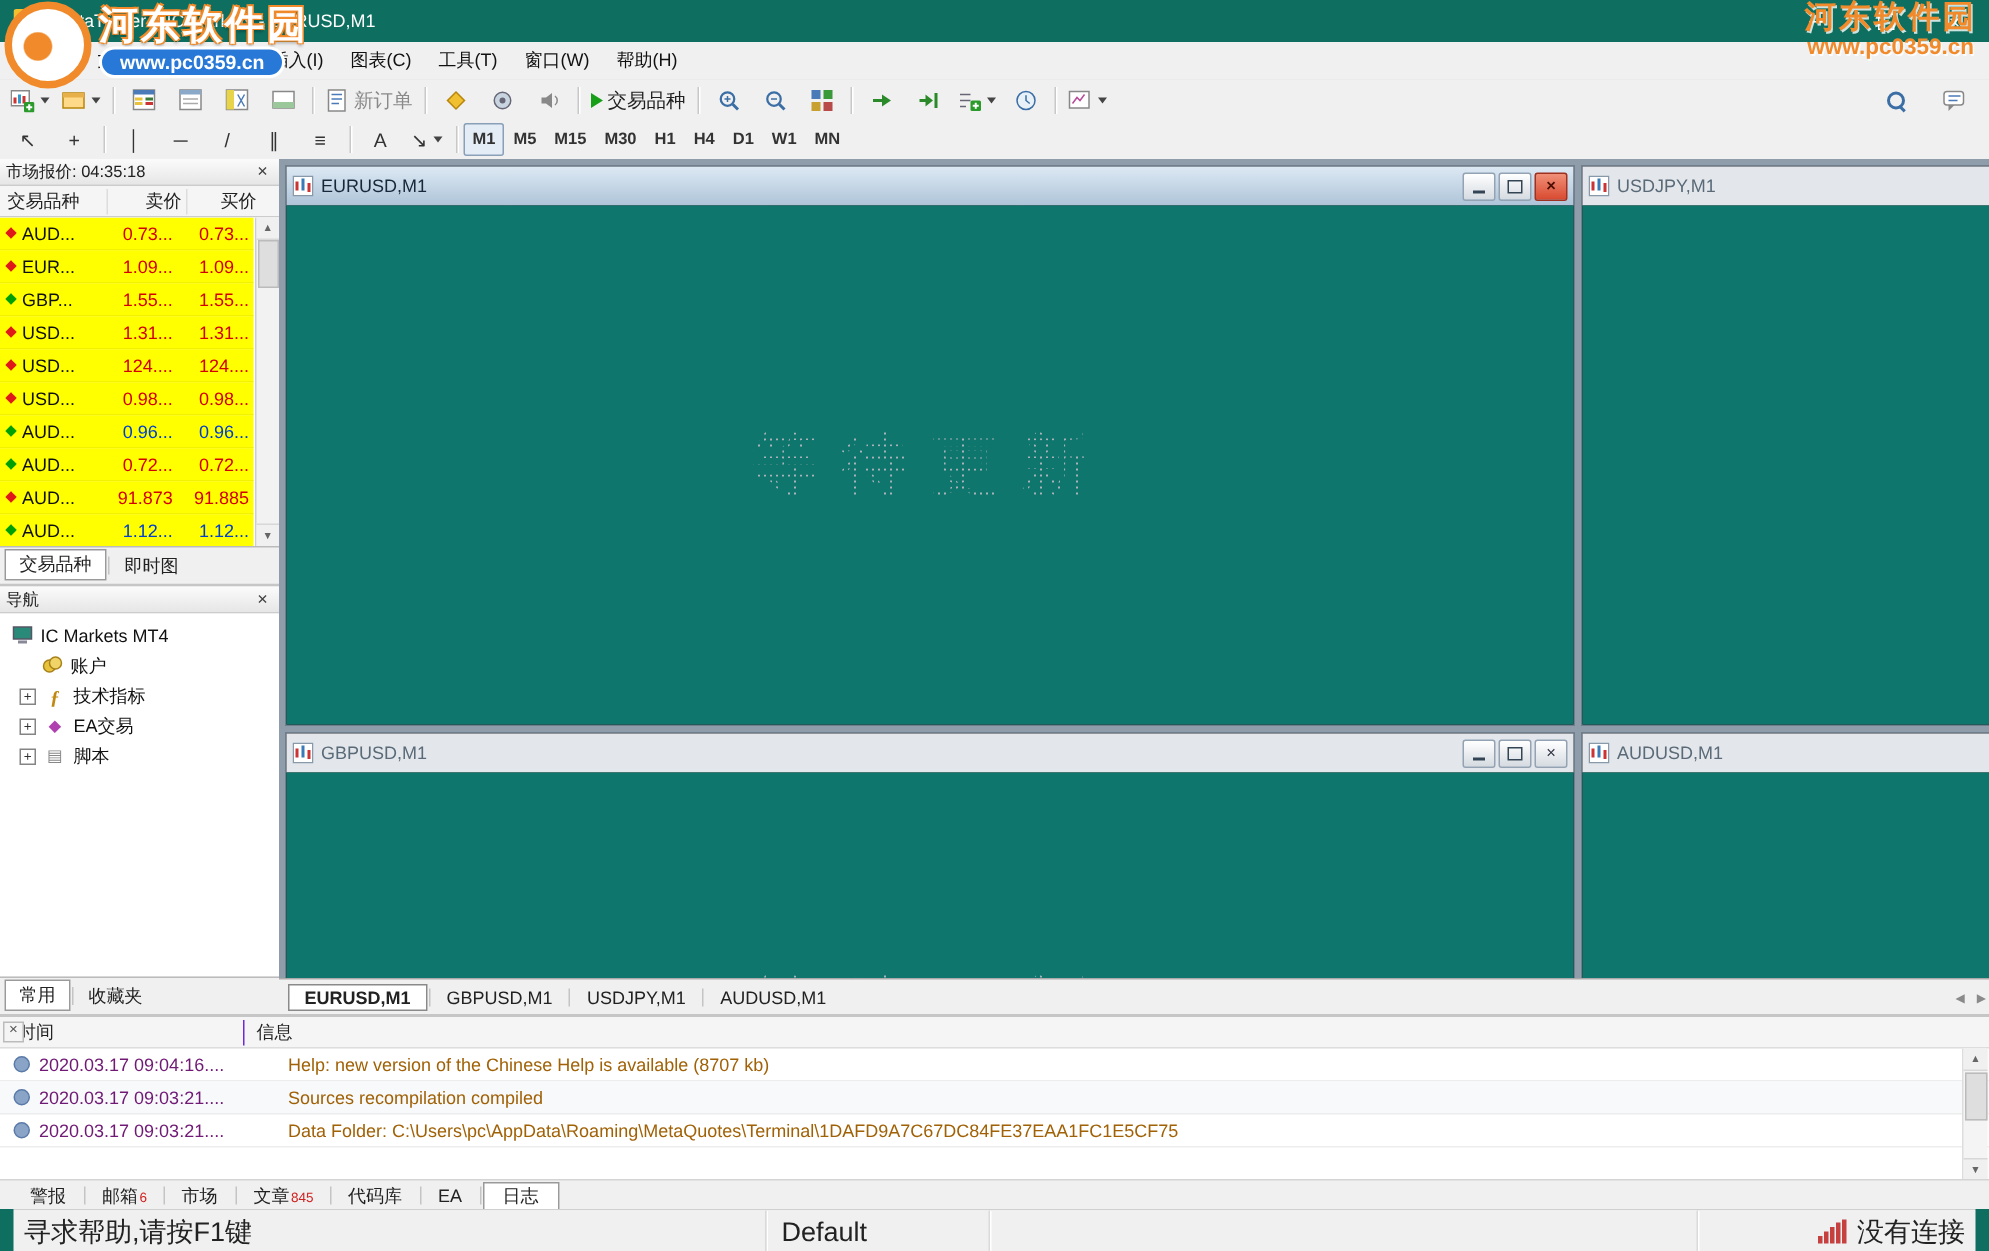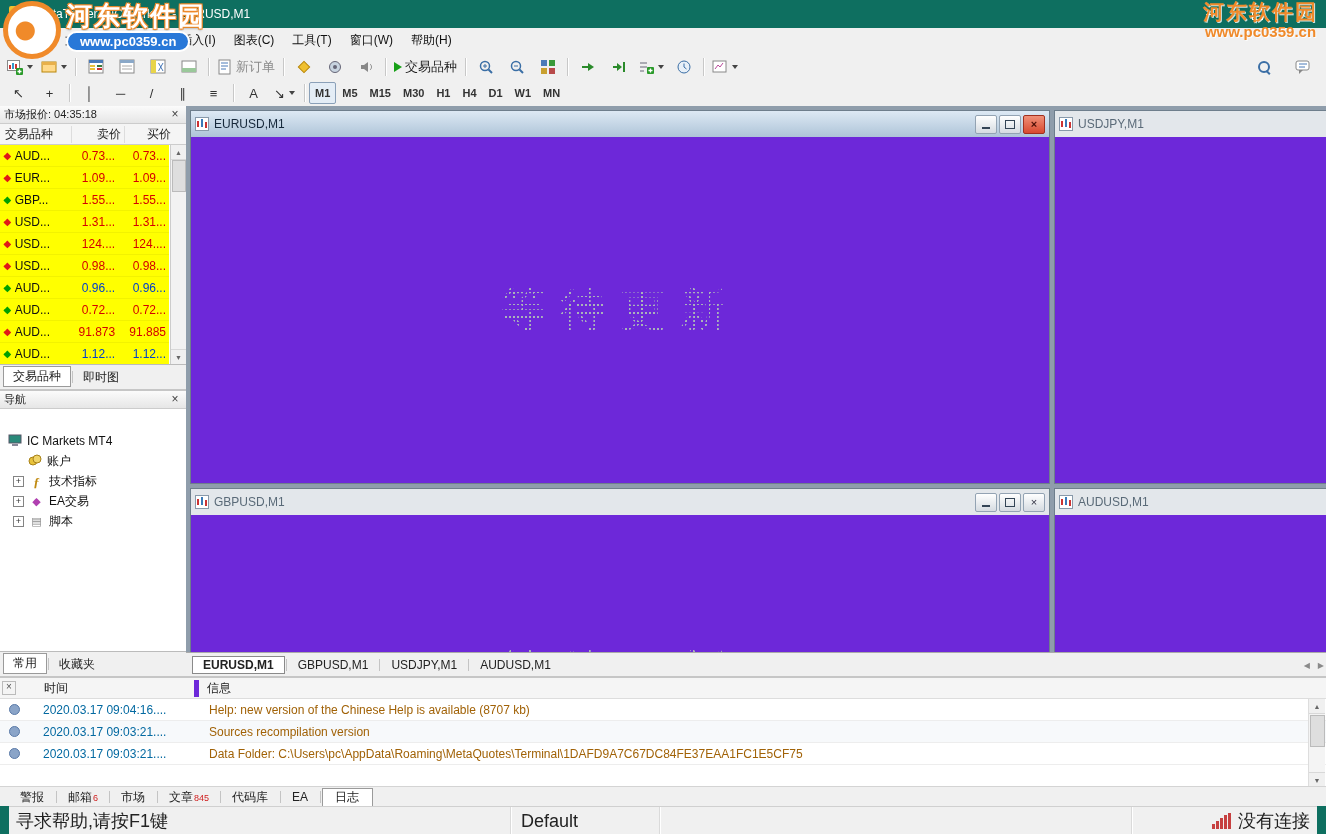--- a/index.html
+++ b/index.html
@@ -64,21 +64,21 @@
   .vscroll-mini{position:absolute;right:0;top:0;bottom:0;width:15px;background:#f2f2f2;border-left:1px solid #cccccc}
   .sbtn{height:14px;display:flex;align-items:center;justify-content:center;font-size:7px;color:#666;background:#f0f0f0;border-bottom:1px solid #d8d8d8}
   .sbtn.bottom{position:absolute;bottom:0;left:0;right:0;border-top:1px solid #d8d8d8;border-bottom:none}
   .sthumb{position:absolute;left:1px;top:15px;width:12px;height:30px;background:#dedede;border:1px solid #bbbbbb}
 
   .btabs{height:24px;background:#f0f0f0;border-top:1px solid #bbbbbb;display:flex;align-items:center;padding-left:3px;font-size:12px}
   .btab{padding:2px 9px;color:#222}
   .btab.active{background:#fff;border:1px solid #9a9a9a;position:relative;top:-1px;padding:1px 9px}
   .vbar{width:1px;height:12px;background:#c4c4c4;margin:0 1px}
 
-  .tree{flex:1;background:#fff;padding-top:22px;font-size:12px;overflow:hidden}
+  .tree{flex:1;background:#fff;padding-top:5px;font-size:12px;overflow:hidden}
   .tree-row{display:flex;align-items:center;height:20px;padding-left:7px;gap:5px;color:#111}
   .tree-row.lvl1{padding-left:13px}
   .plusbox{width:9px;height:9px;border:1px solid #848484;background:#fff;font-size:9px;display:inline-flex;align-items:center;justify-content:center;color:#333;line-height:1;flex:none}
   .tgap{width:9px;flex:none}
   .nico{width:15px;text-align:center;flex:none;font-size:11px;line-height:1}
   .f-ic{color:#c08a10;font-weight:bold;font-style:italic;font-family:"Liberation Serif","DejaVu Serif",serif;font-size:13px}
   .ea-ic{color:#b040b0}
   .sc-ic{color:#888}
 
   
@@ -86,21 +86,21 @@
   .cwin{position:absolute;border:1px solid #6e7e8c;background:#000;display:flex;flex-direction:column}
   .ctitle{height:26px;display:flex;align-items:center;padding:0 4px;gap:5px;background:#e3e7eb;color:#5a6a78;font-size:12px;flex:none}
   .cwin.active .ctitle{background:linear-gradient(#dde9f4,#aec4d8);color:#16283a}
   .cic{display:flex}
   .ctext{white-space:nowrap}
   .cbtns{margin-left:auto;display:flex;gap:2px}
   .cbt{width:20px;height:17px;display:flex;align-items:center;justify-content:center;background:linear-gradient(#ffffff,#d5dbe1);border:1px solid #93a3b3;border-radius:2px;font-size:11px;color:#334;line-height:1}
   .cbt .minbar{display:block;width:8px;border-top:2px solid #345;margin-top:7px}
   .cbt .maxbox{width:8px;height:7px;border:1px solid #345}
   .cwin.active .cbt.close{background:linear-gradient(#f09078,#d84a30);border-color:#a03020;color:#4a0e06;font-weight:bold}
-  .ccanvas{flex:1;background:#6d28d9;position:relative;display:flex;align-items:center;justify-content:center;overflow:hidden}
+  .ccanvas{flex:1;background:#0f766e;position:relative;display:flex;align-items:center;justify-content:center;overflow:hidden}
   .wait-msg{font-size:46px;letter-spacing:14px;color:#98a0a8;white-space:nowrap}
   @supports (-webkit-background-clip:text){
     .wait-msg{background-image:radial-gradient(#aab2ba 32%,transparent 33%);background-size:4px 4px;-webkit-background-clip:text;background-clip:text;color:transparent}
   }
   #win-eurusd{left:4px;top:4px;width:858px;height:372px}
   #win-usdjpy{left:868px;top:4px;width:560px;height:372px}
   #win-gbpusd{left:4px;top:382px;width:858px;height:400px}
   #win-audusd{left:868px;top:382px;width:560px;height:400px}
   #win-gbpusd .wait-msg{position:absolute;left:50%;transform:translateX(-50%);top:126px}
 
@@ -108,26 +108,26 @@
   #chart-tabs{position:absolute;left:186px;top:652px;width:1140px;height:24px;background:#f0f0f0;border-top:1px solid #aaaaaa;display:flex;align-items:center;padding-left:6px;font-size:12px}
   .ctab{padding:2px 10px;color:#222}
   .ctab.active{background:#fff;border:1px solid #8a8a8a;font-weight:bold;padding:1px 10px}
   .cnav{margin-left:auto;display:flex;gap:4px;margin-right:6px}
   .cnv{font-size:8px;color:#8a8a8a;padding:2px}
 
   
   #terminal{position:absolute;left:0;top:676px;width:1326px;height:110px;background:#fff;border-top:2px solid #c6c6c6}
   .term-close{position:absolute;left:2px;top:3px;width:12px;height:12px;border:1px solid #bbbbbb;background:#f4f4f4;font-size:10px;line-height:10px;text-align:center;color:#555}
   .term-head{display:flex;height:20px;background:#f5f5f5;border-bottom:1px solid #dddddd;align-items:center;font-size:12px;color:#222}
-  .th-time{width:150px;padding-left:44px;border-right:5px solid #6d28d9}
+  .th-time{width:150px;padding-left:12px;border-right:1px solid #6d28d9}
   .th-msg{flex:1;padding-left:8px}
   .trow{display:flex;height:21px;align-items:center;border-bottom:1px solid #ededed;font-size:12px}
   .trow:nth-child(even){background:#f7f9fb}
   .tico{width:9px;height:9px;border-radius:50%;background:#8aa4c8;border:1px solid #5a7aa8;margin-left:9px;flex:none}
-  .ttime{width:158px;padding-left:23px;color:#0369a1;white-space:nowrap}
+  .ttime{width:158px;padding-left:6px;color:#701a75;white-space:nowrap}
   .tmsg{flex:1;padding-left:8px;color:#a16207;white-space:nowrap;overflow:hidden}
   .vscroll{position:absolute;right:1px;top:21px;bottom:1px;width:16px;background:#f4f4f4;border-left:1px solid #dddddd}
   .vscroll .sthumb{top:16px;width:13px}
 
   
   #term-tabs{position:absolute;left:0;top:786px;width:1326px;height:20px;background:#f0f0f0;border-top:1px solid #d4d4d4;display:flex;align-items:center;padding-left:10px;font-size:12px}
   .ttab{padding:1px 10px;color:#222;display:flex;align-items:flex-start}
   .ttab.active{background:#fff;border:1px solid #9a9a9a;padding:0 12px}
   .badge{color:#d02020;font-size:9px;margin-left:1px;position:relative;top:5px;line-height:1}
 
@@ -628,21 +628,21 @@
       <span class="th-msg">信息</span>
     </div>
     <div class="trow">
       <span class="tico"></span>
       <span class="ttime">2020.03.17 09:04:16....</span>
       <span class="tmsg">Help: new version of the Chinese Help is available (8707 kb)</span>
     </div>
     <div class="trow">
       <span class="tico"></span>
       <span class="ttime">2020.03.17 09:03:21....</span>
-      <span class="tmsg">Sources recompilation version</span>
+      <span class="tmsg">Sources recompilation compiled</span>
     </div>
     <div class="trow">
       <span class="tico"></span>
       <span class="ttime">2020.03.17 09:03:21....</span>
       <span class="tmsg">Data Folder: C:\Users\pc\AppData\Roaming\MetaQuotes\Terminal\1DAFD9A7C67DC84FE37EAA1FC1E5CF75</span>
     </div>
     <div class="vscroll">
       <div class="sbtn">▲</div>
       <div class="sthumb"></div>
       <div class="sbtn bottom">▼</div>

